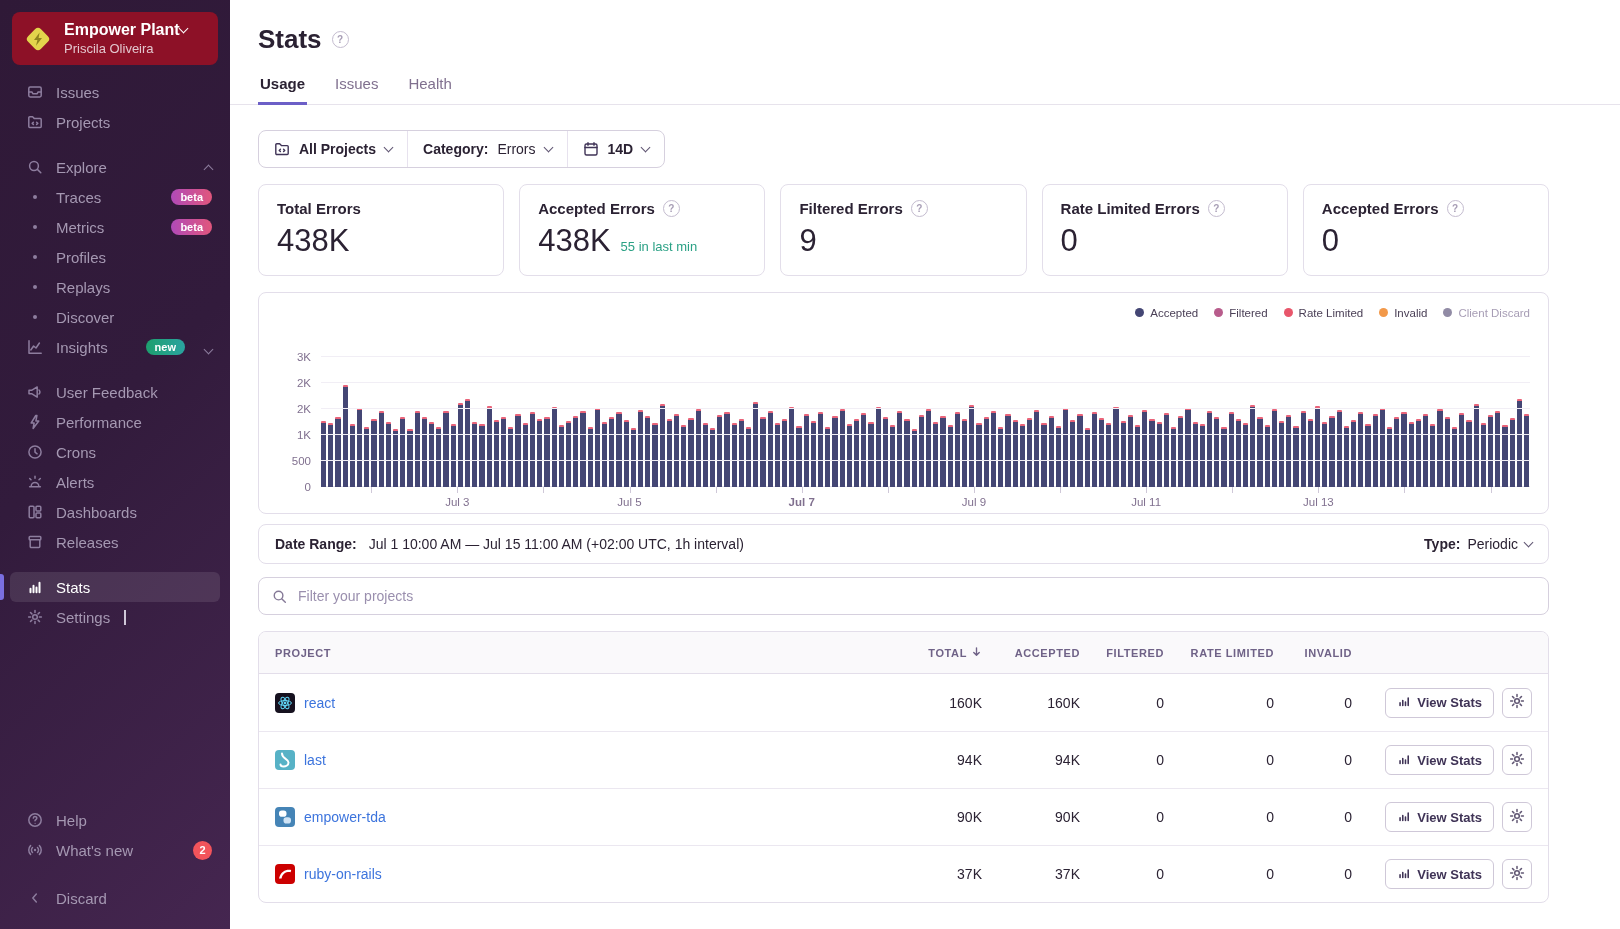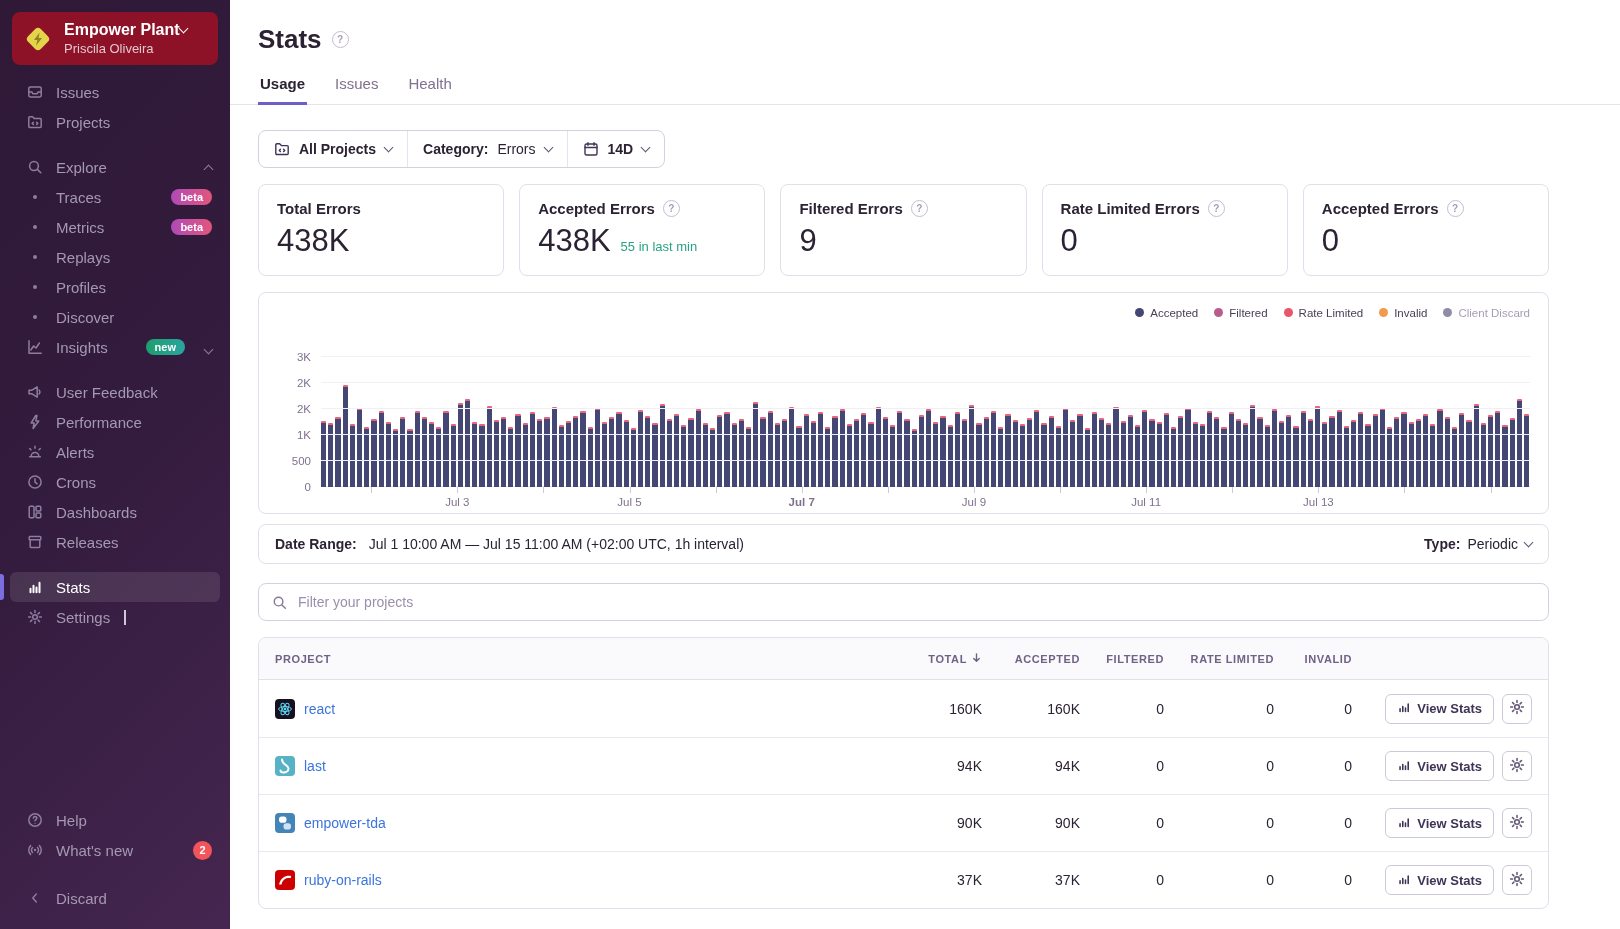--- a/index.html
+++ b/index.html
@@ -84,21 +84,21 @@
   .x-tick { position:absolute; top:0; width:1px; height:6px; background:#cfc8d8; }
   .x-lab { position:absolute; top:9px; transform:translateX(-50%); font-size:11.5px; color:#80708f; white-space:nowrap; }
 
   .range-row { margin-top:10px; height:40px; border:1px solid #e3deea; border-radius:8px; background:#fff;
                display:flex; align-items:center; padding:8px 16px; font-size:14px; color:#2b2233; }
   .range-label { font-weight:700; margin-right:12px; }
   .range-type { margin-left:auto; display:flex; align-items:center; gap:7px; cursor:pointer; }
   .range-type b { font-weight:700; }
   .range-type .chev { color:#5f5572; }
 
-  .search-box { margin-top:19px; height:38px; border:1px solid #d6d0de; border-radius:8px; background:#fff;
+  .search-box { margin-top:13px; height:38px; border:1px solid #d6d0de; border-radius:8px; background:#fff;
                 display:flex; align-items:center; gap:9px; padding:0 13px; }
   .search-box svg { color:#857997; }
   .search-box input { flex:1; border:0; outline:0; font-size:14px; color:#2b2233; font-family:inherit; background:transparent; }
   .search-box input::placeholder { color:#9a8fae; }
 
   .table { margin-top:16px; border:1px solid #e3deea; border-radius:8px; background:#fff; overflow:hidden; }
   .t-grid { display:grid; grid-template-columns:1fr 118px 98px 84px 110px 78px 180px; align-items:center; padding:0 16px; }
   .t-head { height:42px; background:#faf9fb; border-bottom:1px solid #e3deea; font-size:11px; font-weight:700;
             letter-spacing:.6px; color:#6f6287; }
   .t-head .h-num { text-align:right; display:flex; justify-content:flex-end; align-items:center; gap:4px; cursor:pointer; }
@@ -175,27 +175,27 @@
           <span class="ico">
             <span class="dot"></span>
           </span>
           <span>Metrics</span>
           <span class="badge beta">beta</span>
         </div>
         <div class="s-item">
           <span class="ico">
             <span class="dot"></span>
           </span>
+          <span>Profiles</span>
+        </div>
+        <div class="s-item">
+          <span class="ico">
+            <span class="dot"></span>
+          </span>
           <span>Replays</span>
-        </div>
-        <div class="s-item">
-          <span class="ico">
-            <span class="dot"></span>
-          </span>
-          <span>Profiles</span>
         </div>
         <div class="s-item">
           <span class="ico">
             <span class="dot"></span>
           </span>
           <span>Discover</span>
         </div>
         <div class="s-item">
           <span class="ico">
             <svg width="16" height="16" viewBox="0 0 16 16" fill="none" stroke="currentColor" stroke-width="1.5" stroke-linecap="round" stroke-linejoin="round">
@@ -221,35 +221,35 @@
           <span class="ico">
             <svg width="16" height="16" viewBox="0 0 16 16" fill="none" stroke="currentColor" stroke-width="1.5" stroke-linecap="round" stroke-linejoin="round">
               <path d="M8.8 1.5 4.2 9h2.9l-1 5.5L11.8 7H8.9l1-5.5Z"></path>
             </svg>
           </span>
           <span>Performance</span>
         </div>
         <div class="s-item">
           <span class="ico">
             <svg width="16" height="16" viewBox="0 0 16 16" fill="none" stroke="currentColor" stroke-width="1.5" stroke-linecap="round" stroke-linejoin="round">
+              <circle cx="8" cy="8" r="6.1"></circle>
+              <path d="M8 4.8v3.4l2.1 1.6"></path>
+            </svg>
+          </span>
+          <span>Crons</span>
+        </div>
+        <div class="s-item">
+          <span class="ico">
+            <svg width="16" height="16" viewBox="0 0 16 16" fill="none" stroke="currentColor" stroke-width="1.5" stroke-linecap="round" stroke-linejoin="round">
               <path d="M4.2 12.3a3.8 3.8 0 0 1 7.6 0"></path>
               <path d="M2.6 12.8h10.8"></path>
               <path d="M8 4.3v-2M4 5.8 2.7 4.5M12 5.8l1.3-1.3"></path>
             </svg>
           </span>
           <span>Alerts</span>
-        </div>
-        <div class="s-item">
-          <span class="ico">
-            <svg width="16" height="16" viewBox="0 0 16 16" fill="none" stroke="currentColor" stroke-width="1.5" stroke-linecap="round" stroke-linejoin="round">
-              <circle cx="8" cy="8" r="6.1"></circle>
-              <path d="M8 4.8v3.4l2.1 1.6"></path>
-            </svg>
-          </span>
-          <span>Crons</span>
         </div>
         <div class="s-item">
           <span class="ico">
             <svg width="16" height="16" viewBox="0 0 16 16" fill="none" stroke="currentColor" stroke-width="1.5" stroke-linecap="round" stroke-linejoin="round">
               <rect x="2.2" y="2.2" width="4.8" height="11.6" rx="1"></rect>
               <rect x="9" y="2.2" width="4.8" height="4.8" rx="1"></rect>
               <rect x="9" y="9" width="4.8" height="4.8" rx="1"></rect>
             </svg>
           </span>
           <span>Dashboards</span>

